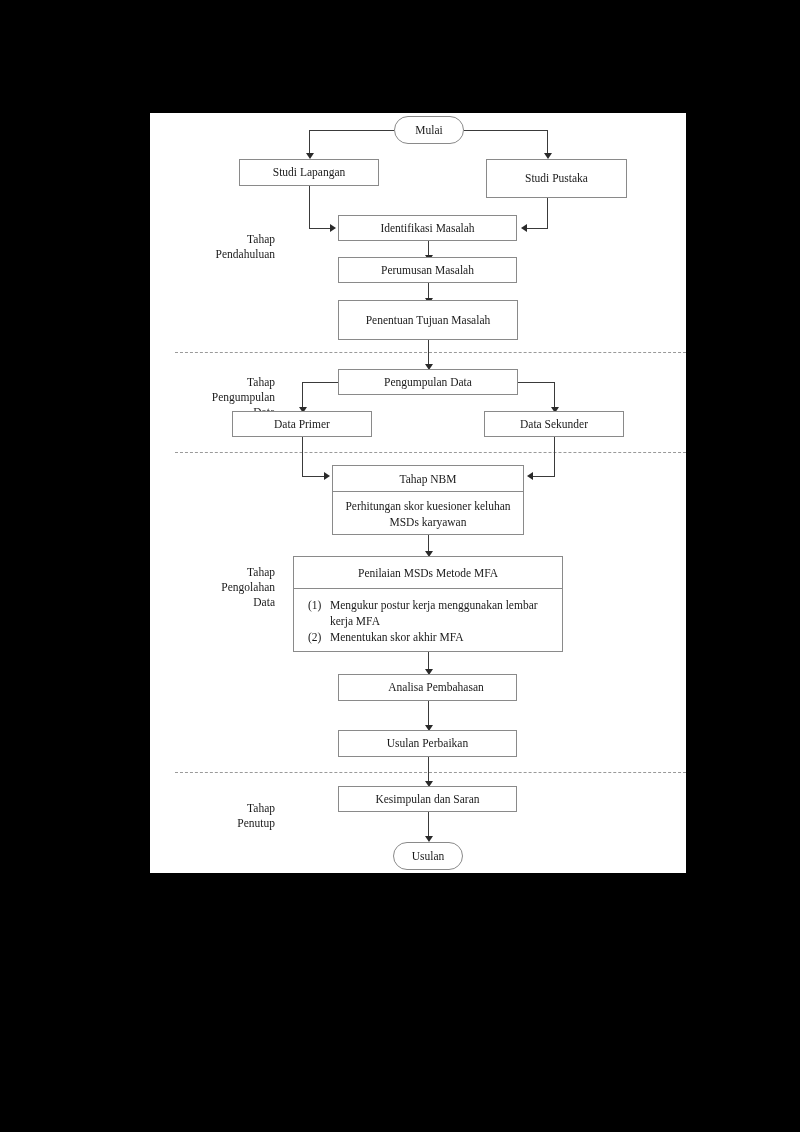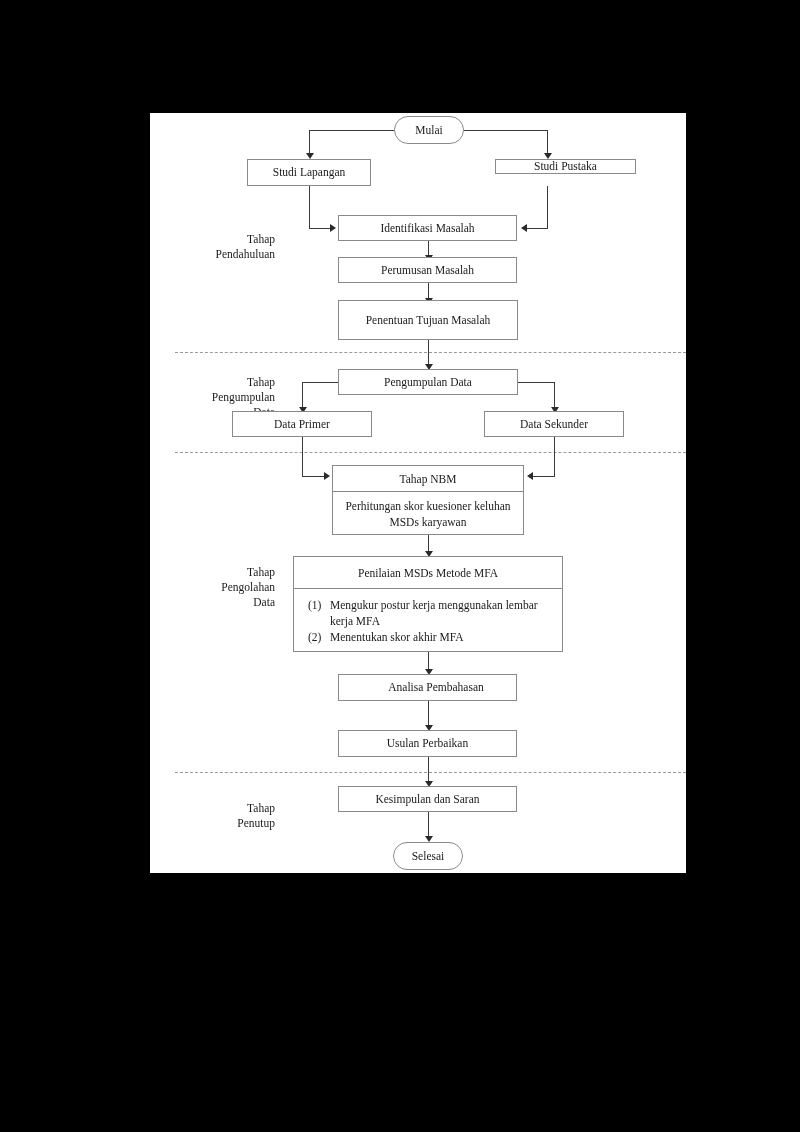--- a/index.html
+++ b/index.html
@@ -115,23 +115,23 @@
   <div class="arrow-d" style="left:274.5px;top:612px;"></div>
 
   <div class="vline" style="left:278px;top:644px;height:28px;"></div>
   <div class="arrow-d" style="left:274.5px;top:668px;"></div>
 
   <div class="vline" style="left:278px;top:699px;height:28px;"></div>
   <div class="arrow-d" style="left:274.5px;top:723px;"></div>
 
   <div class="terminator" style="left:244px;top:3px;width:70px;height:28px;">Mulai</div>
 
-  <div class="node" style="left:97px;top:46px;width:124px;height:27px;">Studi Lapangan</div>
+  <div class="node" style="left:89px;top:46px;width:140px;height:27px;">Studi Lapangan</div>
 
-  <div class="node" style="left:345px;top:46px;width:141px;height:15px;">Studi Pustaka</div>
+  <div class="node" style="left:336px;top:46px;width:141px;height:39px;">Studi Pustaka</div>
 
   <div class="node" style="left:188px;top:144px;width:179px;height:26px;">Perumusan Masalah</div>
 
   <div class="node" style="left:188px;top:102px;width:179px;height:26px;">Identifikasi Masalah</div>
 
   <div class="node" style="left:188px;top:187px;width:180px;height:40px;">Penentuan Tujuan Masalah</div>
 
   <div class="node" style="left:188px;top:256px;width:180px;height:26px;text-align:right;">Pengumpulan Data</div>
 
   <div class="node" style="left:82px;top:298px;width:140px;height:26px;">Data Primer</div>
@@ -158,15 +158,15 @@
       </ol>
     </div>
   </div>
 
   <div class="node" style="left:188px;top:561px;width:179px;height:27px;padding-left:17px;">Analisa Pembahasan</div>
 
   <div class="node" style="left:188px;top:617px;width:179px;height:27px;">Usulan Perbaikan</div>
 
   <div class="node" style="left:188px;top:673px;width:179px;height:26px;">Kesimpulan dan Saran</div>
 
-  <div class="terminator" style="left:243px;top:729px;width:70px;height:28px;">Selesai</div>
+  <div class="terminator" style="left:243px;top:729px;width:70px;height:28px;">Usulan</div>
 
 </div>
 
 </body></html>

